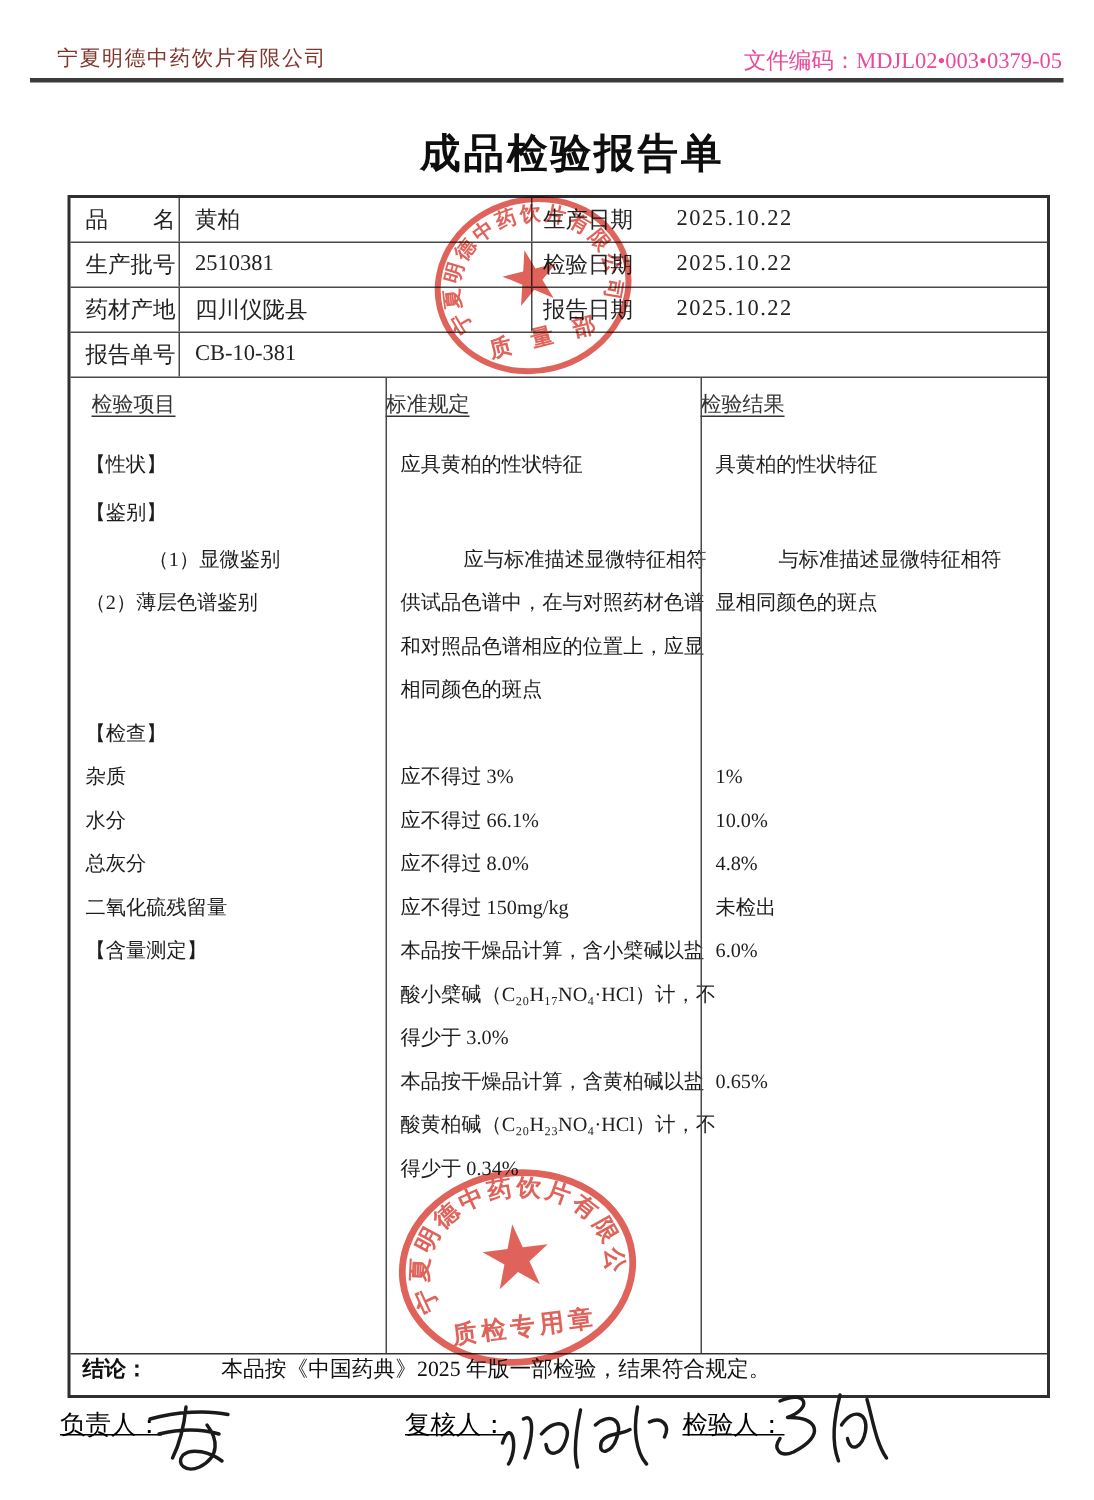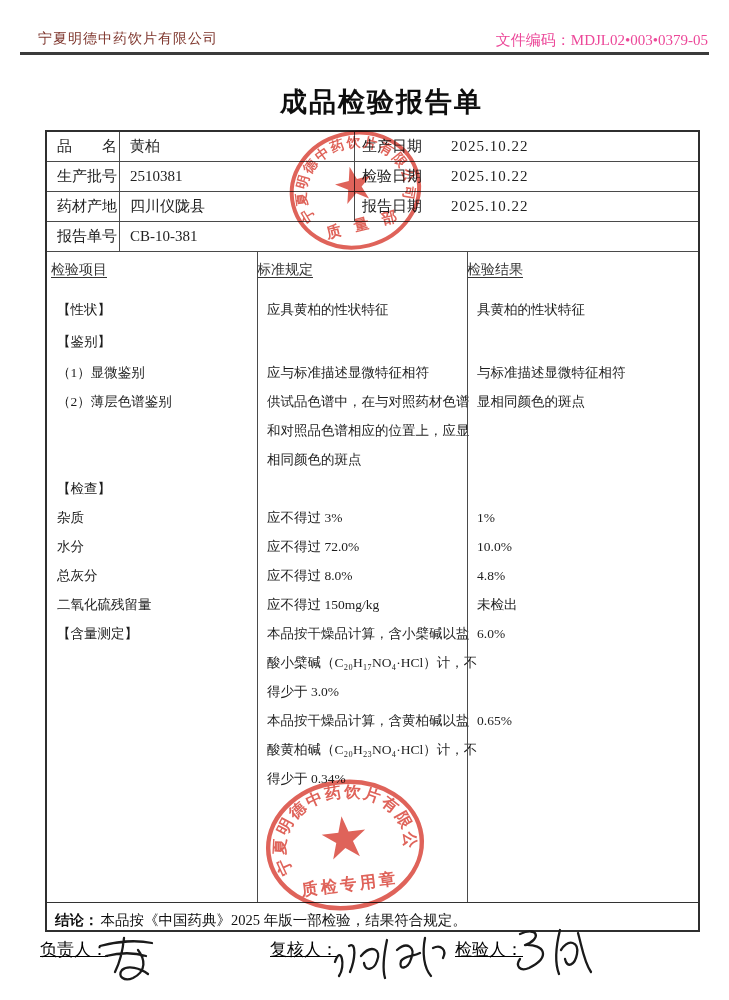--- a/index.html
+++ b/index.html
@@ -25,29 +25,29 @@
   .info-row.single { grid-template-columns:73px 1fr; }
   .ic { display:flex; align-items:center; padding-left:10px; white-space:pre; }
   .b-r { border-right:1px solid #4a4a4a; }
   .ic.lab2 { padding-left:7px; }
   .ic.val2 { padding-left:4px; letter-spacing:1px; }
   
   .main-table { position:relative; height:650px; overflow:hidden; }
   .vl { position:absolute; top:0; height:650px; width:1px; background:#4a4a4a; }
   .vl1 { left:210px; } .vl2 { left:420px; }
   .mt-head { display:grid; grid-template-columns:210px 210px 1fr; padding-top:9px; font-size:14px; color:#333; }
-  .mt-head .h1 { padding-left:4px; }
+  .mt-head .h1 { padding-left:14px; }
   .mt-head .h2, .mt-head .h3 { text-align:left; }
   .mt-head span { text-decoration:underline; text-underline-offset:3px; }
   .mrow { display:grid; grid-template-columns:210px 210px 1fr; font-size:13.5px; line-height:29px; color:#1d1d1d; }
   .mc { padding-left:10px; white-space:pre; }
-  .m16 { margin-top:16px; } .m3 { margin-top:3px; } .m2 { margin-top:2px; }
-  
-  .concl { border-top:1.5px solid #333; height:28px; display:flex; align-items:flex-end;
-           padding-left:8px; font-size:14.5px; color:#111; }
+  .m16 { margin-top:16px; } .m3 { margin-top:3px; } .m2 { margin-top:2px;padding-left:42px; }
+  
+  .concl { border-top:1.5px solid #333; height:28px; display:flex; align-items:flex-start;
+           padding-left:8px; font-size:14.5px; color:#111;gap:47px; }
   .concl b { font-weight:bold; margin-right:2px; }
   
   .sign-label { position:absolute; top:938px; font-size:17px; color:#000000;text-decoration:underline; }
   .sl1 { left:40px; } .sl2 { left:270px; } .sl3 { left:455px; }
   .sig-svg { position:absolute; }
   .sig1 { left:88px;  top:932px; }
   .sig2 { left:325px; top:928px; }
   .sig3 { left:508px; top:924px; }
   .sig-svg path { stroke:#1a1a1a; stroke-width:2.3; fill:none; stroke-linecap:round; stroke-linejoin:round; }
   
@@ -131,21 +131,21 @@
       <div class="mc"></div>
       <div class="mc"></div>
     </div>
     <div class="mrow">
       <div class="mc">杂质</div>
       <div class="mc">应不得过 3%</div>
       <div class="mc">1%</div>
     </div>
     <div class="mrow">
       <div class="mc">水分</div>
-      <div class="mc">应不得过 72.0%</div>
+      <div class="mc">应不得过 66.1%</div>
       <div class="mc">10.0%</div>
     </div>
     <div class="mrow">
       <div class="mc">总灰分</div>
       <div class="mc">应不得过 8.0%</div>
       <div class="mc">4.8%</div>
     </div>
     <div class="mrow">
       <div class="mc">二氧化硫残留量</div>
       <div class="mc">应不得过 150mg/kg</div>

